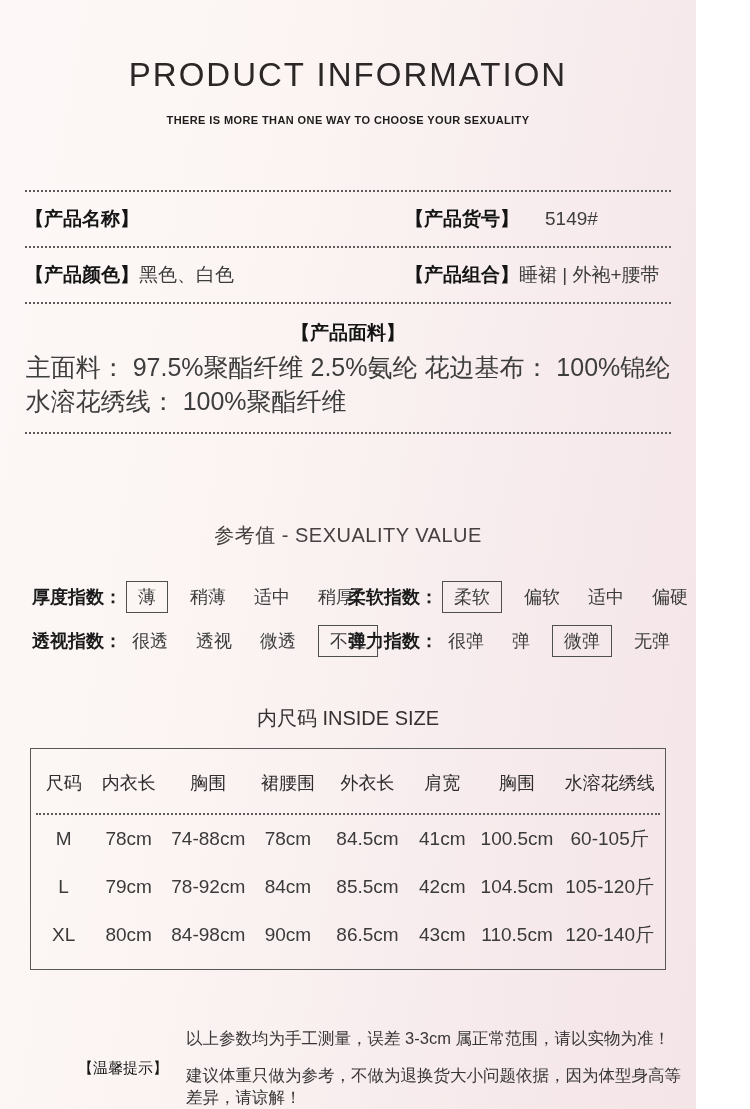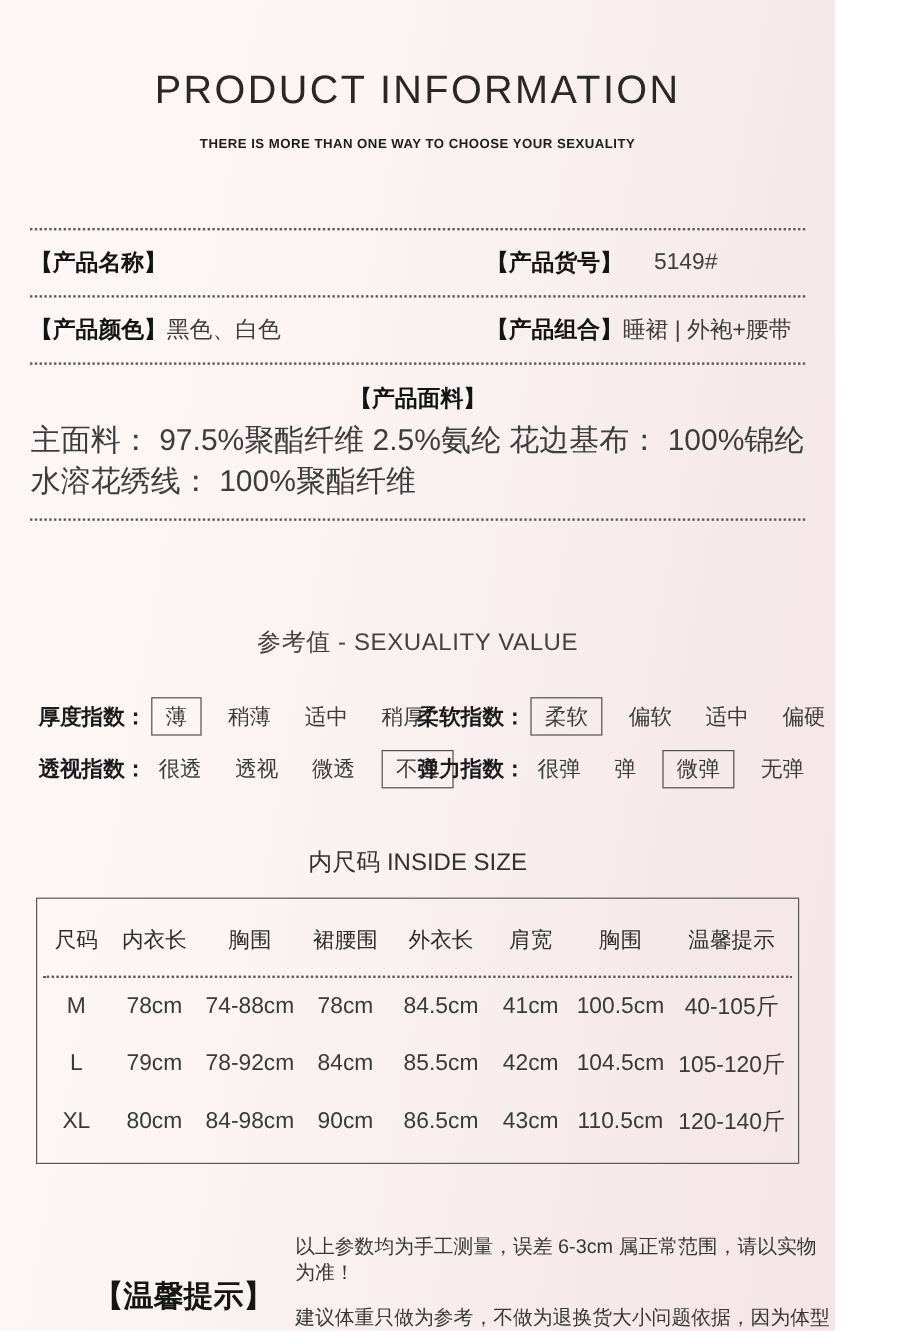--- a/index.html
+++ b/index.html
@@ -38,21 +38,21 @@
   
   .size-head { margin-top:52px; text-align:center; font-size:20px; color:#343030; }
   
   .size-table { margin:16px 30px 0; border:1px solid #585858; padding:4px 5px 10px; }
   .t-row { display:grid; grid-template-columns:0.85fr 1.15fr 1.3fr 1.15fr 1.3fr 1.0fr 1.3fr 1.55fr;
            align-items:center; text-align:center; }
   .t-head { height:60px; font-size:18px; color:#2e2c2c; }
   .t-data { height:48px; font-size:19px; color:#3a3a3a; }
   
   .tips { margin-top:58px; padding-left:78px; display:flex; align-items:center; }
-  .tips-lbl { font-weight:700; font-size:25px; color:#161616; white-space:nowrap; }
+  .tips-lbl { font-weight:400; font-size:15px; color:#161616; white-space:nowrap; }
   .tips-body { margin-left:18px; font-size:16.5px; color:#383636; }
   .tips-line1 { margin-bottom:15px; }
 </style>
 </head>
 <body>
 
 <div class="page">
 
   <div class="hdr">
     <div class="hdr-title">PRODUCT INFORMATION</div>
@@ -147,32 +147,32 @@
 
   <div class="size-table">
     <div class="t-row t-head">
       <span>尺码</span>
       <span>内衣长</span>
       <span>胸围</span>
       <span>裙腰围</span>
       <span>外衣长</span>
       <span>肩宽</span>
       <span>胸围</span>
-      <span>温馨提示</span>
+      <span>水溶花绣线</span>
     </div>
     <div class="dotline"></div>
     <div class="t-row t-data">
       <span>M</span>
       <span>78cm</span>
       <span>74-88cm</span>
       <span>78cm</span>
       <span>84.5cm</span>
       <span>41cm</span>
       <span>100.5cm</span>
-      <span>40-105斤</span>
+      <span>60-105斤</span>
     </div>
     <div class="t-row t-data">
       <span>L</span>
       <span>79cm</span>
       <span>78-92cm</span>
       <span>84cm</span>
       <span>85.5cm</span>
       <span>42cm</span>
       <span>104.5cm</span>
       <span>105-120斤</span>
@@ -185,18 +185,18 @@
       <span>86.5cm</span>
       <span>43cm</span>
       <span>110.5cm</span>
       <span>120-140斤</span>
     </div>
   </div>
 
   <div class="tips">
     <span class="tips-lbl">【温馨提示】</span>
     <div class="tips-body">
-      <div class="tips-line1">以上参数均为手工测量，误差 6-3cm 属正常范围，请以实物为准！</div>
+      <div class="tips-line1">以上参数均为手工测量，误差 3-3cm 属正常范围，请以实物为准！</div>
       <div>建议体重只做为参考，不做为退换货大小问题依据，因为体型身高等差异，请谅解！</div>
     </div>
   </div>
 
 </div>
 
 </body></html>

